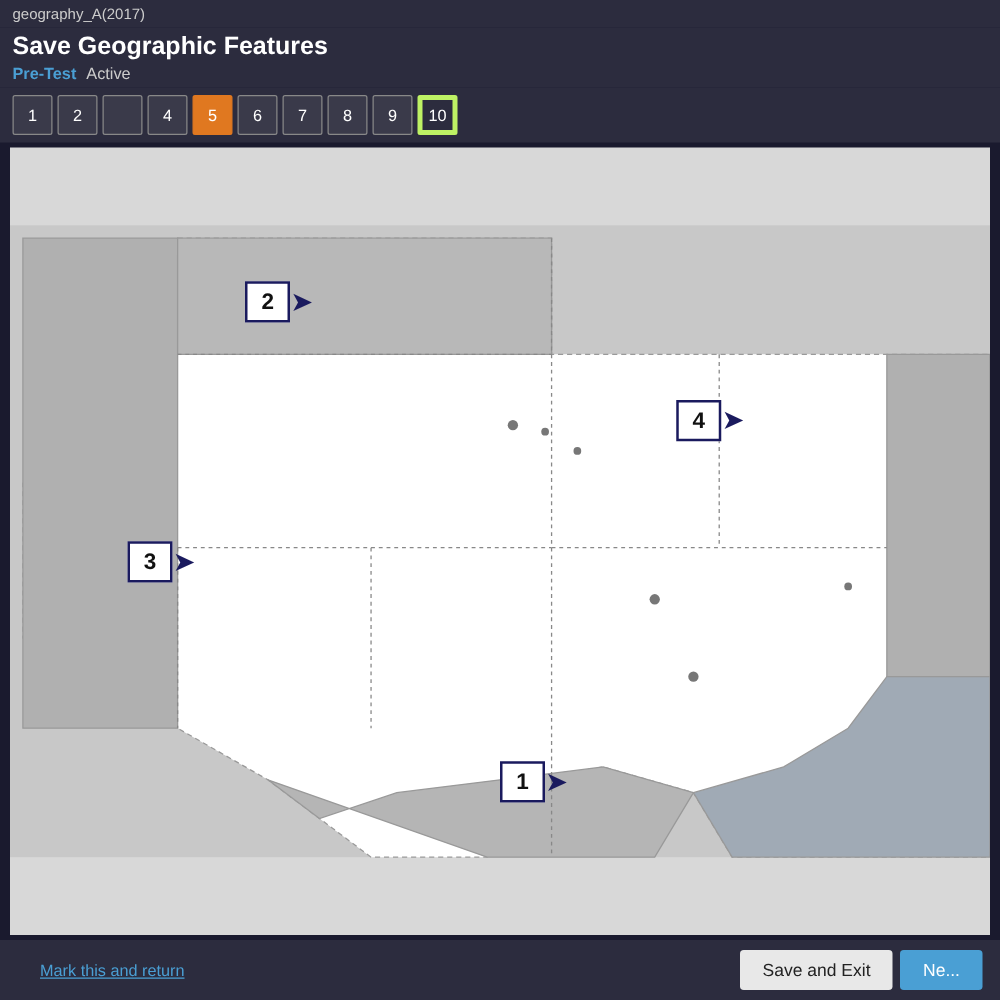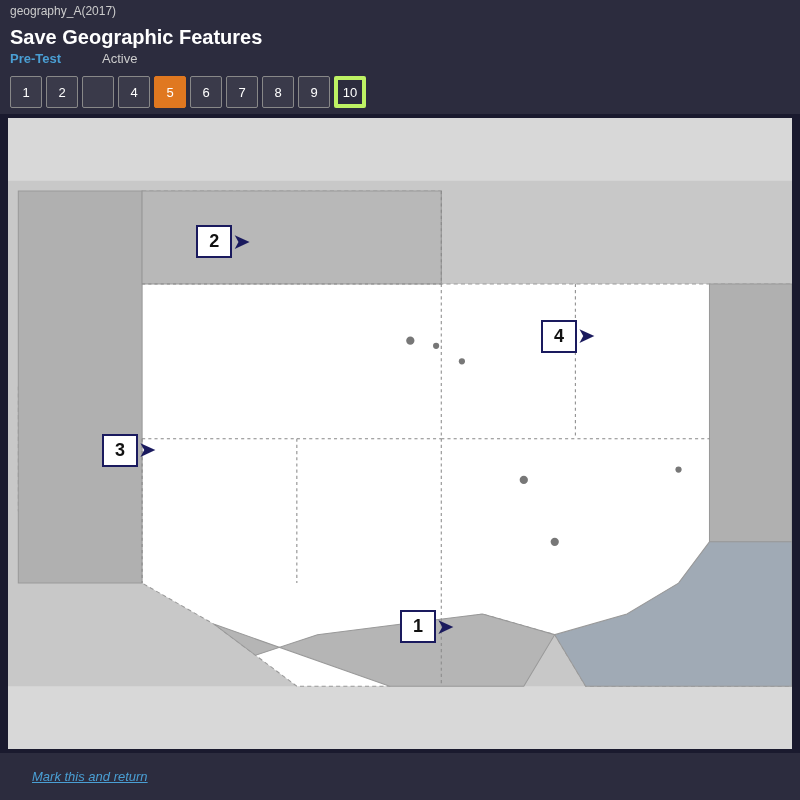--- a/index.html
+++ b/index.html
@@ -34,21 +34,20 @@
       padding: 2px 0;
     }
     #subheader .pre-test-label {
       color: #4a9fd4;
       font-size: 13px;
       font-weight: bold;
     }
     #subheader .active-label {
       color: #ccc;
       font-size: 13px;
-      margin-left: 33px;
     }
     #question-nav {
       background: #2c2c3e;
       padding: 6px 10px;
       display: flex;
       gap: 4px;
       align-items: center;
     }
     .nav-btn {
       width: 32px;
@@ -123,21 +122,20 @@
     #footer-buttons {
       display: flex;
       gap: 6px;
     }
     .footer-btn {
       padding: 8px 18px;
       font-size: 14px;
       cursor: pointer;
       border: none;
       border-radius: 3px;
-      font-style: italic;
     }
     .btn-save {
       background: #e8e8e8;
       color: #222;
     }
     .btn-next {
       background: #4a9fd4;
       color: #fff;
     }
   </style>
@@ -241,13 +239,17 @@
   </div>
 
   <div class="arrow-label" style="top:78%;left:50%;">
     <div class="label-box">1</div>
     <div class="arrow-shape">➤</div>
   </div>
 </div>
 
 <div id="footer">
   <button id="mark-return" class="footer-btn">Mark this and return</button>
+  <div id="footer-buttons">
+    <button class="footer-btn btn-save">Save and Exit</button>
+    <button class="footer-btn btn-next">Ne...</button>
+  </div>
 </div>
 
 </body></html>

